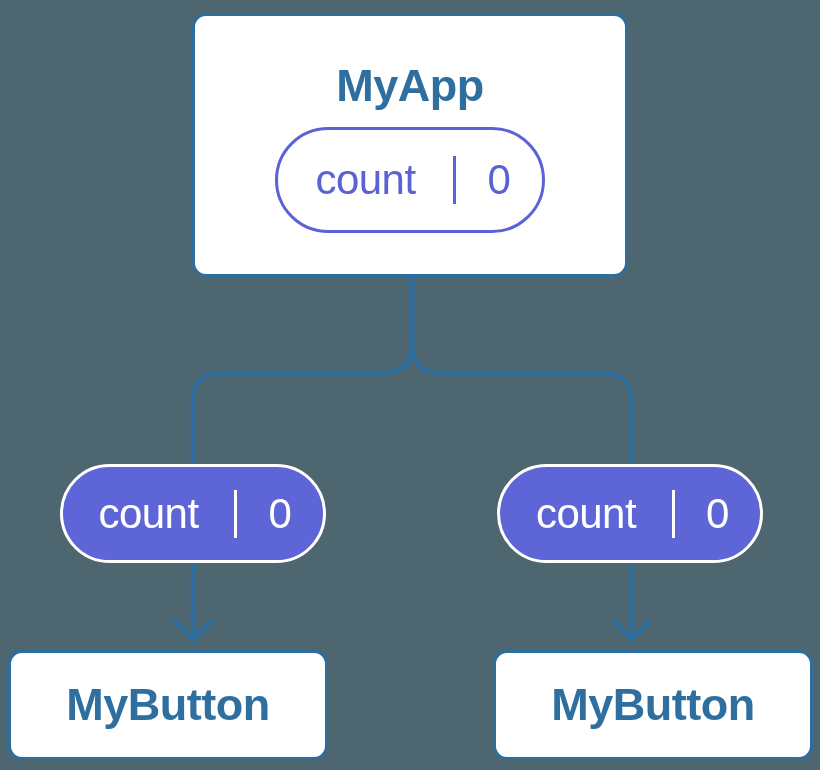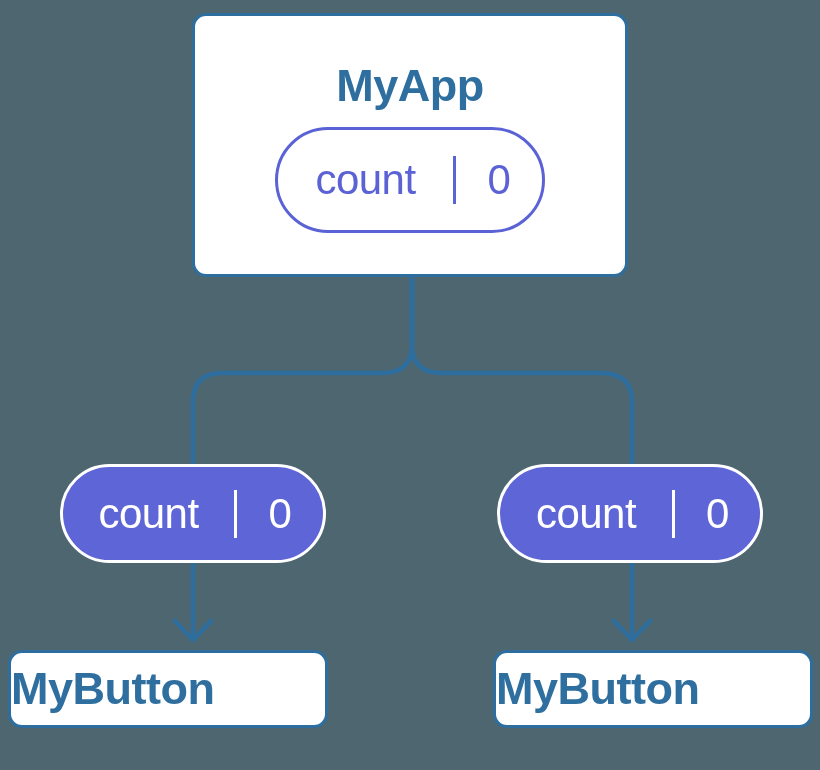--- a/index.html
+++ b/index.html
@@ -81,23 +81,24 @@
     align-items: center;
     justify-content: center;
     font-size: 42px;
     font-weight: 400;
     letter-spacing: -0.5px;
   }
   .pill-value-cell { flex: 1; }
   .button-card {
     top: 650px;
     width: 320px;
-    height: 78px;
+    height: 110px;
     display: flex;
     align-items: center;
+    justify-content: center;
   }
   .card-left  { left: 8px; }
   .card-right { left: 493px; }
   .button-title {
     font-size: 45px;
     font-weight: 600;
     letter-spacing: -0.5px;
     color: #2F6F9F;
   }
 </style>

